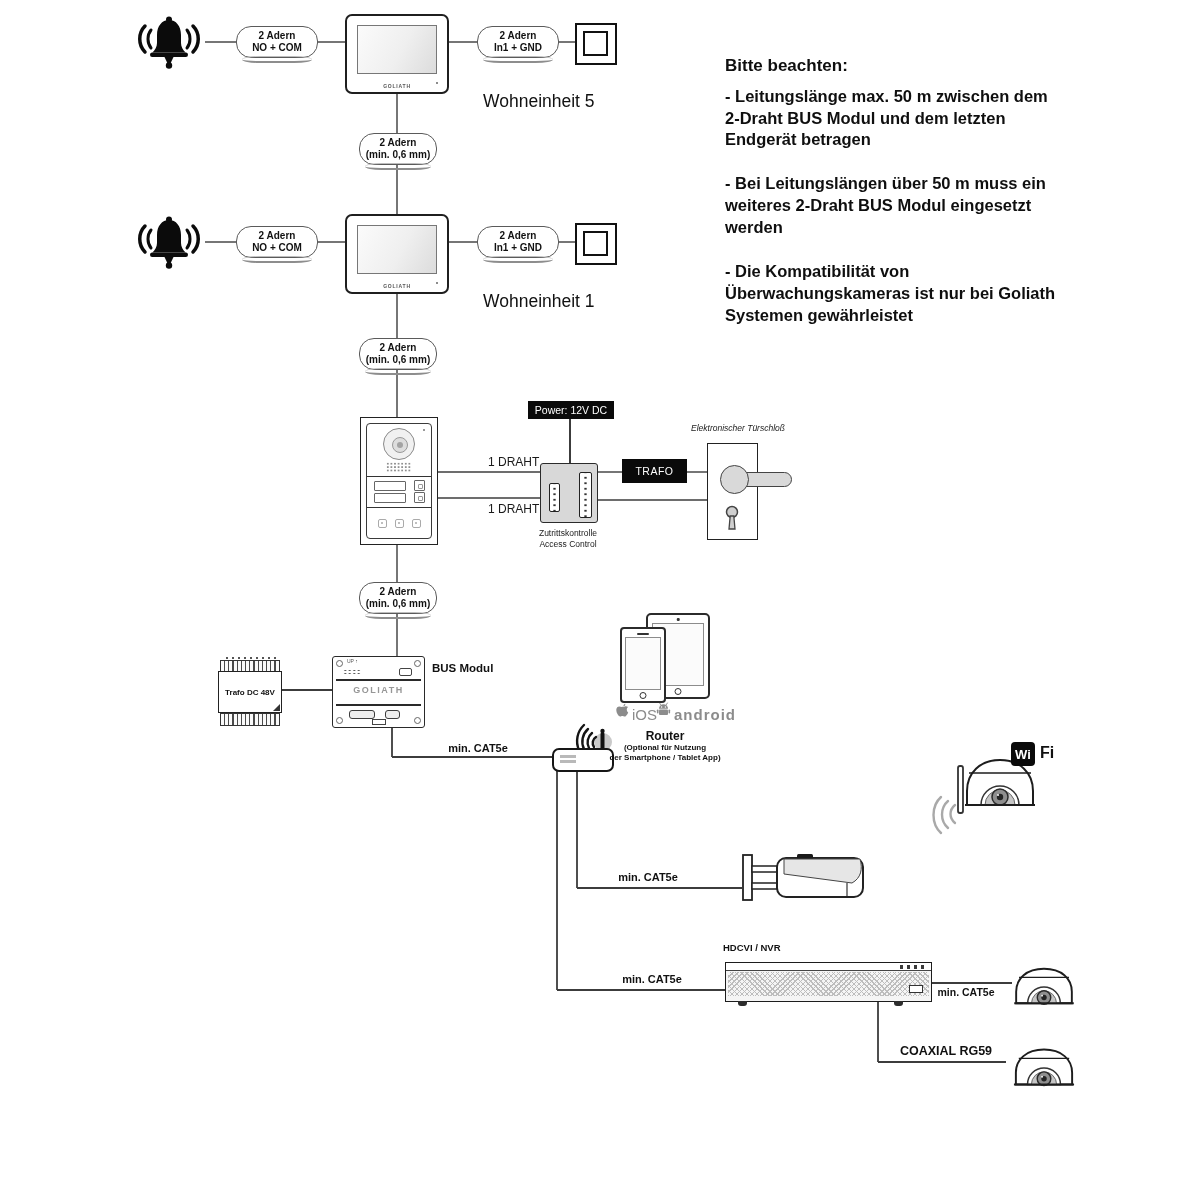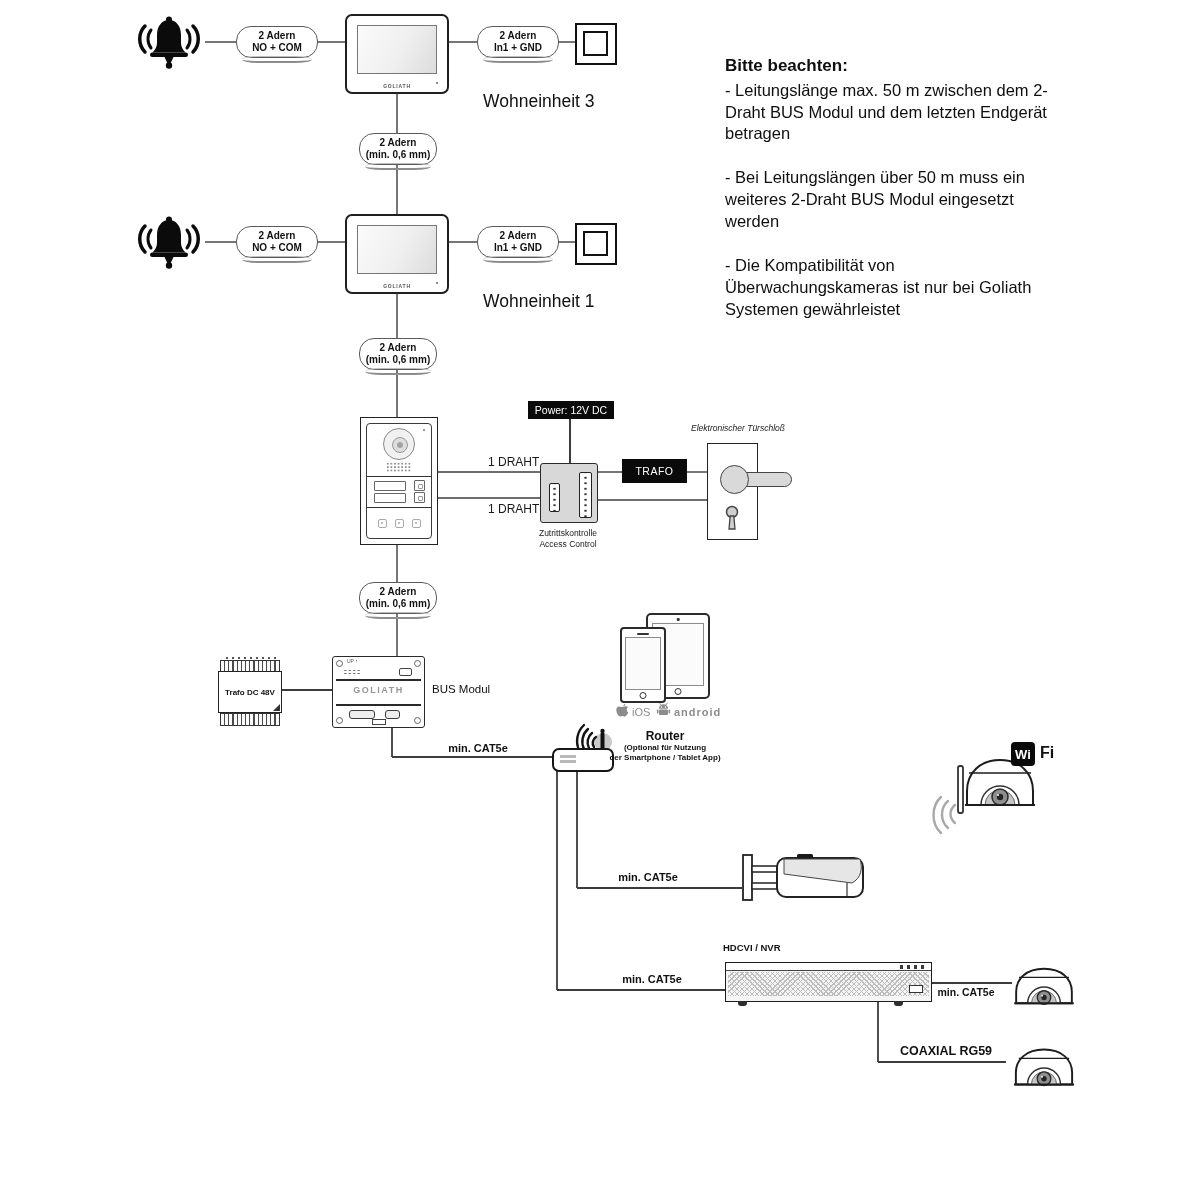--- a/index.html
+++ b/index.html
@@ -76,42 +76,42 @@
   .bm-brand{position:absolute;left:0;right:0;top:28px;text-align:center;font-size:9px;font-weight:bold;letter-spacing:1.5px;color:#979797;}
   .bm-rj{position:absolute;top:53px;height:7px;border:1.2px solid #3d3d3d;border-radius:3px;background:#eee;}
   .bm-foot{position:absolute;left:50%;transform:translateX(-50%);bottom:2px;width:12px;height:4px;border:1px solid #444;}
   
   .router{position:absolute;left:552px;top:748px;width:58px;height:20px;border:2px solid #161616;border-radius:7px;background:#fff;z-index:3;}
   .rt-vent{position:absolute;left:6px;width:16px;height:2.5px;background:#b9b9b9;}
   .tabletd{position:absolute;left:646px;top:613px;width:60px;height:82px;border:2px solid #2b2b2b;border-radius:5px;background:#fff;z-index:3;}
   .phoned{position:absolute;left:620px;top:627px;width:42px;height:72px;border:2px solid #2b2b2b;border-radius:4px;background:#fff;z-index:4;}
   .devscr{position:absolute;border:1px solid #8c8c8c;background:#fbfbfb;}
   .homebtn{position:absolute;left:50%;transform:translateX(-50%);width:5px;height:5px;border:1.2px solid #333;border-radius:50%;}
-  .oslabel{position:absolute;font-size:11px;color:#8c8c8c;z-index:3;}
+  .oslabel{position:absolute;font-size:15px;color:#8c8c8c;z-index:3;}
   .routertitle{position:absolute;font-size:12px;font-weight:bold;text-align:center;z-index:3;}
   .routersub{position:absolute;font-size:8px;font-weight:bold;text-align:center;line-height:1.3;z-index:3;}
   
   .wibox{position:absolute;left:1011px;top:742px;width:24px;height:24px;background:#0a0a0a;color:#fff;border-radius:4px;
         display:flex;align-items:center;justify-content:center;font-size:13px;font-weight:bold;z-index:4;}
   .filabel{position:absolute;left:1040px;top:744px;font-size:16px;font-weight:bold;color:#111;z-index:4;}
   
   .nvr{position:absolute;left:725px;top:962px;width:205px;height:38px;border:1.5px solid #1d1d1d;background:#f5f5f5;z-index:3;}
   .nvr-top{position:absolute;left:0;right:0;top:0;height:7px;border-bottom:1px solid #444;background:#fff;}
   .nvr-sq{position:absolute;top:2px;width:3.5px;height:3.5px;background:#3a3a3a;}
   .nvr-mesh{position:absolute;left:2px;right:2px;top:9px;bottom:5px;
         background-image:repeating-linear-gradient(45deg,#bdbdbd 0 1px,transparent 1px 3.6px),
                          repeating-linear-gradient(-45deg,#bdbdbd 0 1px,transparent 1px 3.6px);}
   .nvr-btn{position:absolute;right:8px;bottom:8px;width:12px;height:6px;border:1px solid #333;background:#fff;z-index:2;}
   .nvr-foot{position:absolute;bottom:-5px;width:9px;height:5px;background:#2d2d2d;border-radius:0 0 3px 3px;}
   .nvrlabel{position:absolute;left:723px;top:942px;font-size:9.5px;font-weight:bold;z-index:3;}
   .coaxlabel{position:absolute;left:890px;top:1044px;width:112px;font-size:12.5px;font-weight:bold;text-align:center;z-index:3;}
   
   .notes{position:absolute;left:725px;top:55px;width:338px;font-size:16.5px;line-height:1.33;color:#0f0f0f;z-index:3;}
-  .notes .t{font-weight:bold;font-size:17px;margin-bottom:2px;}
-  .notes p{margin:0 0 22px 0;}
+  .notes .t{font-weight:bold;font-size:17px;margin-bottom:8px;}
+  .notes p{margin:0 0 22px 0;font-weight:bold;}
   .footer{position:absolute;left:0;top:1131px;width:1200px;text-align:center;font-size:17px;color:#0f0f0f;z-index:3;}
   .footer b{font-weight:bold;}
 </style>
 </head>
 <body>
 
 <div id="canvas">
 
   <svg class="wires" width="1200" height="1200">
     <g stroke="#3c3c3c" stroke-width="1.4" fill="none">
@@ -177,21 +177,21 @@
 
   <div class="pill" style="left:477px;top:26px;width:80px;">
     <span>2 Adern</span>
     <span>In1 + GND</span>
   </div>
 
   <div class="wallbtn" style="left:575px;top:23px;">
     <div class="inner"></div>
   </div>
 
-  <div class="unitlabel" style="left:483px;top:91px;">Wohneinheit 3</div>
+  <div class="unitlabel" style="left:483px;top:91px;">Wohneinheit 5</div>
 
   <div class="pill" style="left:359px;top:133px;width:76px;">
     <span>2 Adern</span>
     <span>(min. 0,6 mm)</span>
   </div>
 
   <svg class="abs" style="left:133px;top:212px;z-index:3" width="72" height="62" viewBox="0 0 72 62">
     <g fill="#0b0b0b">
       <path d="M36,8 C29,8 24,14 24,23 L24,31 C24,35 22,38 19.5,40.5 L52.5,40.5 C50,38 48,35 48,31 L48,23 C48,14 43,8 36,8 Z"></path>
       <circle cx="36" cy="7.5" r="3"></circle>
@@ -308,21 +308,21 @@
     <div class="bm-up">UP ↑</div>
     <div class="bm-pins"></div>
     <div class="bm-usb"></div>
     <div class="bm-line" style="top:22px;"></div>
     <div class="bm-brand">GOLIATH</div>
     <div class="bm-line" style="top:47px;"></div>
     <div class="bm-rj" style="left:16px;width:24px;"></div>
     <div class="bm-rj" style="left:52px;width:13px;"></div>
     <div class="bm-foot"></div>
   </div>
-  <div class="abs" style="left:432px;top:683px;font-size:11.5px;font-weight:normal;z-index:3;">BUS Modul</div>
+  <div class="abs" style="left:432px;top:662px;font-size:11.5px;font-weight:bold;z-index:3;">BUS Modul</div>
 
   <div class="cat5" style="left:438px;top:742px;width:80px;">min. CAT5e</div>
 
   <svg class="abs" style="left:548px;top:712px;z-index:3" width="72" height="40" viewBox="0 0 72 40">
     <circle cx="55" cy="30" r="9" fill="#c9c9c9"></circle>
     <g stroke="#141414" fill="none" stroke-width="2.4" stroke-linecap="round">
       <path d="M48,25 A7,7 0 0 0 46,35"></path>
       <path d="M44,21 A12,12 0 0 0 41,36"></path>
       <path d="M40,17 A17,17 0 0 0 36,37"></path>
       <path d="M36,13 A22,22 0 0 0 31,38"></path>

